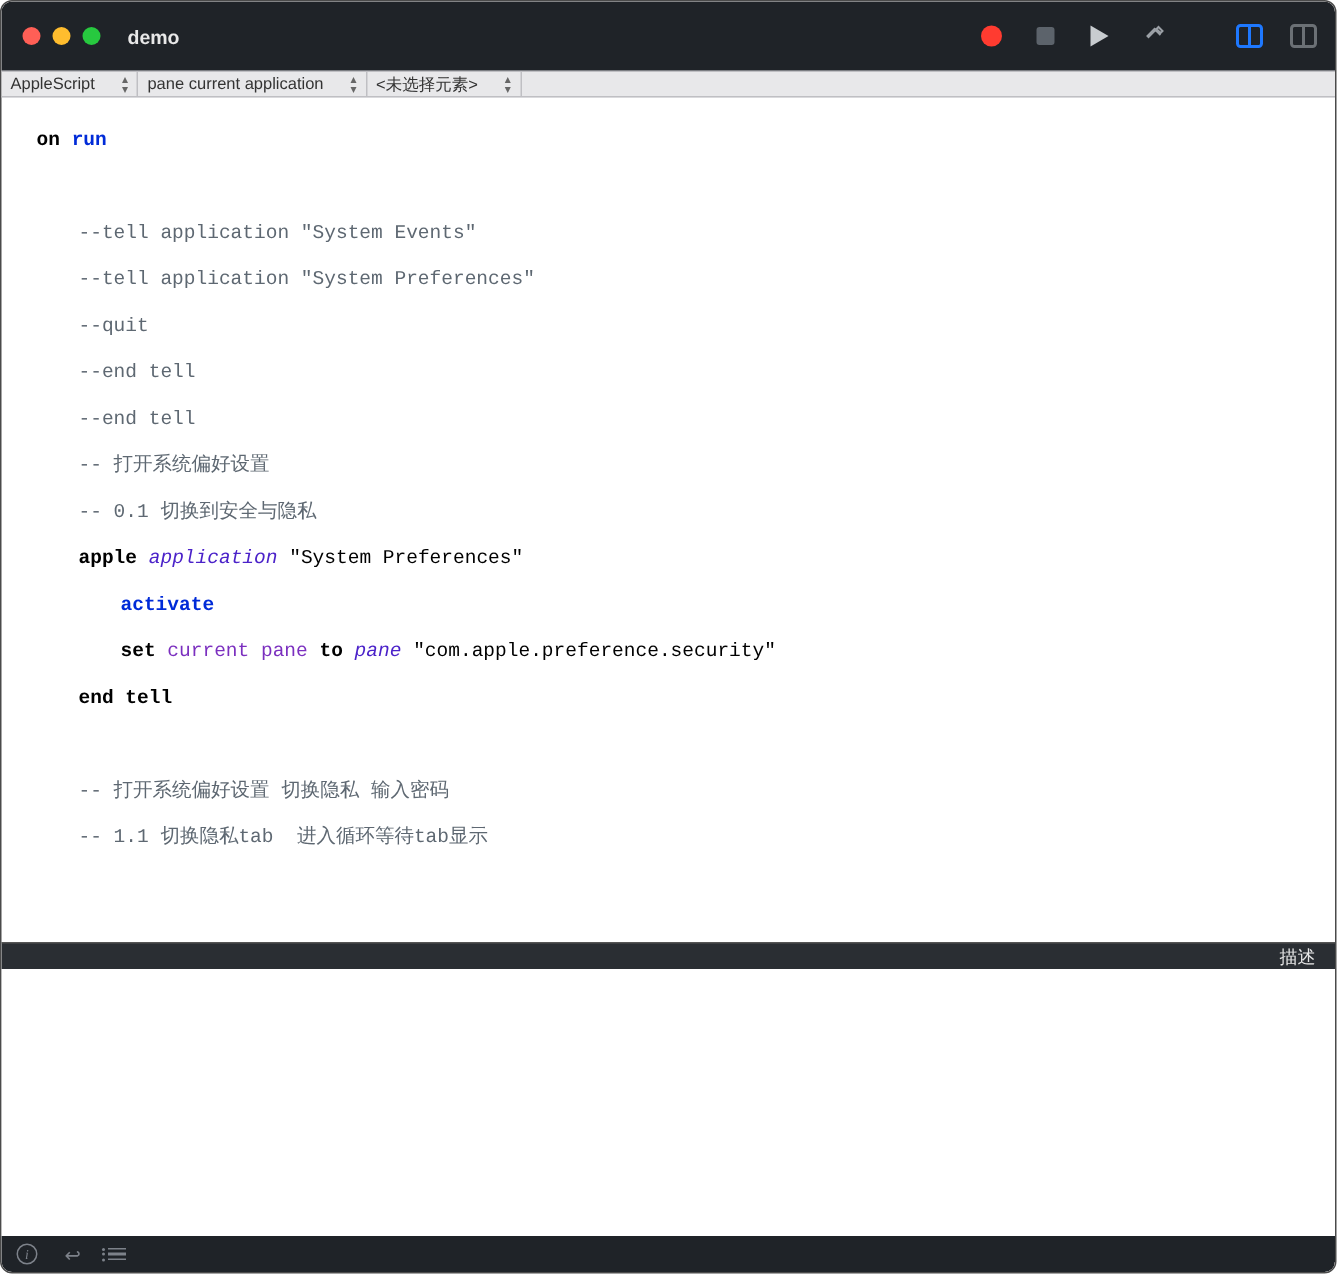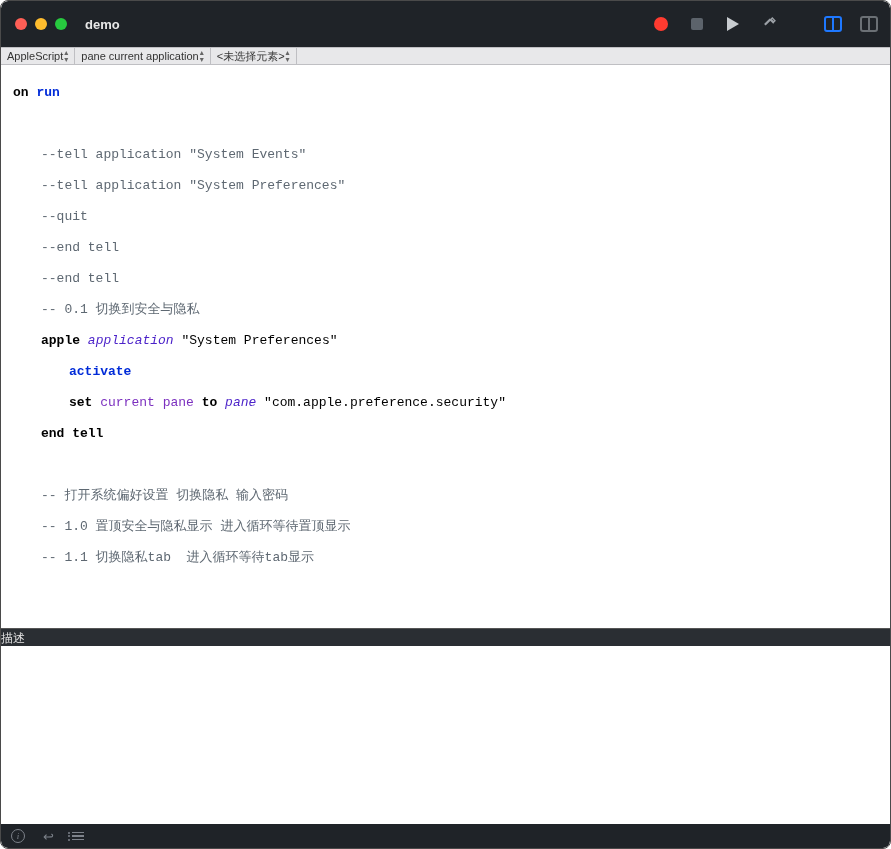--- a/index.html
+++ b/index.html
@@ -64,32 +64,32 @@
     font-size: 11px;
     color:#333;
     flex-shrink:0;
   }
   .nav-seg {
     padding: 0 6px;
     border-right: 1px solid #bfbfc3;
     display:flex;
     align-items:center;
     height:100%;
-    gap:1px;
+    gap:18px;
   }
   .nav-arrows { font-size:8px; line-height:7px; color:#666; display:flex; flex-direction:column; }
   
   .code-area {
     flex: 1;
     background: #fff;
     overflow-y: auto;
     font-family: Menlo, Monaco, "Courier New", monospace;
     font-size: 13px;
     line-height: 15.5px;
-    padding: 4px 0 0 12px;
+    padding: 4px 0 0 23px;
     color: #000;
     white-space: pre;
     position: relative;
   }
   .code-area::-webkit-scrollbar { width: 16px; }
   .code-area::-webkit-scrollbar-track { background:#fafafa; }
   .code-area::-webkit-scrollbar-thumb { background:#c4c4c4; border-radius:8px; border:4px solid #fafafa; }
   .kw { font-weight: bold; color:#000; }
   .cmd { color:#002bd8; font-weight:bold; }
   .cls { color:#4b22c9; font-style: italic; }
@@ -98,23 +98,24 @@
   .cmt { color:#5e6872; }
   .line { min-height: 15.5px; }
   .ind1 { padding-left: 28px; }
   .ind2 { padding-left: 56px; }
   
   .desc-header {
     height: 18px;
     background: #2a2e33;
     color: #e6e6e6;
     font-size: 12px;
-    padding: 1px 0;
+    padding: 1px 13px;
     flex-shrink:0;
     border-top:1px solid #555;
+    text-align:right;
   }
   
   .desc-body {
     height: 178px;
     background: #fff;
     flex-shrink:0;
   }
   
   .footer {
     height: 24px;
@@ -193,28 +194,28 @@
 </div>
 
 <div class="code-area">
 <div class="line"><span class="kw">on</span> <span class="cmd">run</span></div>
 <div class="line">&nbsp;</div>
 <div class="line ind1 cmt">--tell application "System Events"</div>
 <div class="line ind1 cmt">--tell application "System Preferences"</div>
 <div class="line ind1 cmt">--quit</div>
 <div class="line ind1 cmt">--end tell</div>
 <div class="line ind1 cmt">--end tell</div>
+<div class="line ind1 cmt">-- 打开系统偏好设置</div>
 <div class="line ind1 cmt">-- 0.1 切换到安全与隐私</div>
 <div class="line ind1"><span class="kw">apple</span> <span class="cls">application</span><span class="str"> "System Preferences"</span></div>
 <div class="line ind2"><span class="cmd">activate</span></div>
 <div class="line ind2"><span class="kw">set</span> <span class="prop">current pane</span> <span class="kw">to</span> <span class="cls">pane</span><span class="str"> "com.apple.preference.security"</span></div>
 <div class="line ind1"><span class="kw">end tell</span></div>
 <div class="line">&nbsp;</div>
 <div class="line ind1 cmt">-- 打开系统偏好设置 切换隐私 输入密码</div>
-<div class="line ind1 cmt">-- 1.0 置顶安全与隐私显示 进入循环等待置顶显示</div>
 <div class="line ind1 cmt">-- 1.1 切换隐私tab  进入循环等待tab显示</div>
 
 
 
 
 
 
 
 
 

